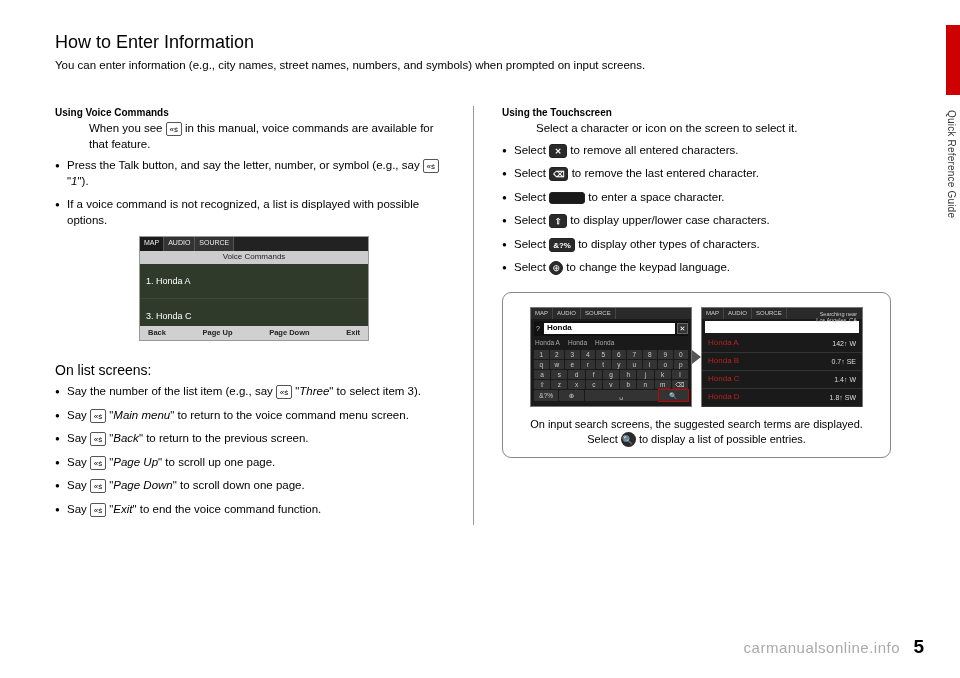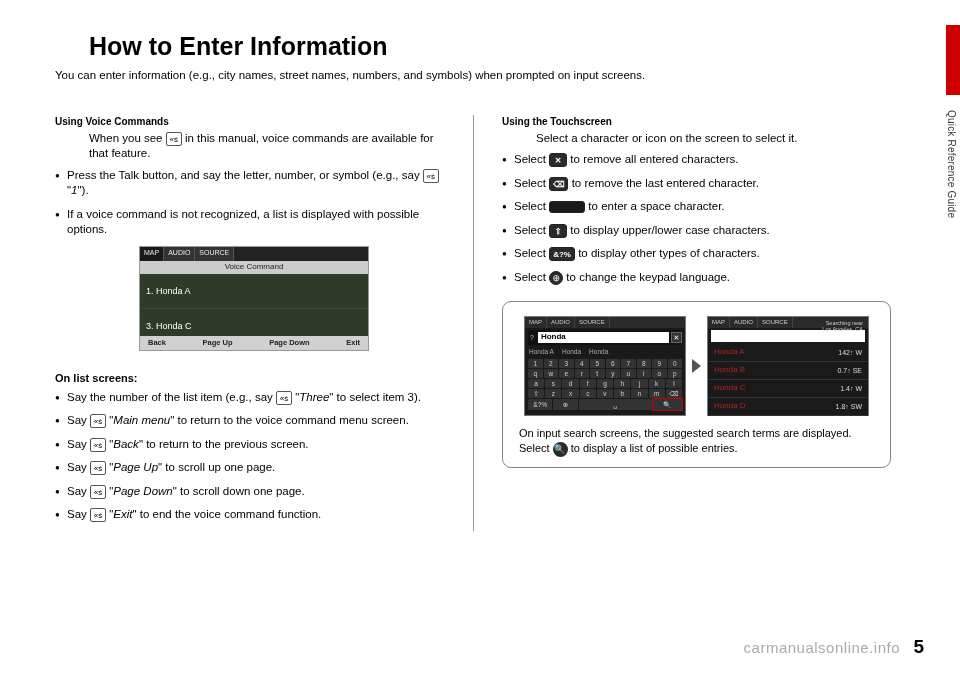--- a/index.html
+++ b/index.html
@@ -30,21 +30,21 @@
     font-size: 10px;
     letter-spacing: 0.2px;
     color: #333;
   }
   .content {
     position: absolute;
     left: 55px;
     top: 30px;
     width: 850px;
   }
-  h1 { font-size: 25px; font-weight: 700; margin-bottom: 4px; margin-left: 34px; }
+  h1 { font-size: 18px; font-weight: 400; margin-bottom: 4px; }
   .intro { font-size: 11.5px; margin-bottom: 32px; }
   .columns { display: flex; gap: 0; }
   .col { width: 418px; }
   .col-left { padding-right: 20px; }
   .col-right { padding-left: 28px; border-left: 1px solid #999; }
   h2 { font-size: 10px; font-weight: 700; margin-bottom: 2px; }
   .lead { font-size: 11.5px; margin-bottom: 6px; margin-left: 34px; }
   ul.bullets { list-style: none; padding: 0; margin: 0; }
   ul.bullets > li {
     font-size: 11.5px;
@@ -103,28 +103,28 @@
     position: relative;
     font-size: 9px;
     color: #ddd;
   }
   .shot1 .tabs { display:flex; background:#222; height:14px; font-size:7px; color:#eee;}
   .shot1 .tabs span{padding:1px 4px;border-right:1px solid #555;background:#333;}
   .shot1 .tabs span.act{background:#1a1a1a;}
   .shot1 .title { text-align:center; background:#ccc; color:#222; font-size:8px; padding:1px 0;}
   .shot1 .row { padding:11px 6px; border-bottom:1px solid #3c4838; color:#fff;}
   .shot1 .foot { position:absolute;bottom:0;left:0;right:0;display:flex;justify-content:space-between;background:#d0d0d0;color:#222;font-size:7.5px;padding:2px 8px;font-weight:bold;}
-  h3 { font-size: 11px; font-weight: 700; margin: 20px 0 4px; }
+  h3 { font-size: 14px; font-weight: 400; margin: 20px 0 4px; }
   .callout {
     border: 1px solid #888;
     border-radius: 9px;
     padding: 14px 10px 10px;
     margin-top: 16px;
   }
-  .shots-row { display:flex; align-items:center; gap:6px; justify-content:center; margin-bottom:10px;}
+  .shots-row { display:flex; align-items:center; justify-content:center; margin-bottom:10px;}
   .shot-kbd, .shot-list {
     width: 162px; height: 100px;
     background:#1a1a1a; border:1px solid #777;
     color:#ccc; font-size:7px; position:relative;
   }
   .shot-tabs{display:flex;height:11px;background:#2a2a2a;font-size:6px;}
   .shot-tabs span{padding:1px 4px;border-right:1px solid #444;}
   .shot-kbd .searchbar{display:flex;align-items:center;background:#111;height:15px;margin:2px 3px;gap:2px;}
   .shot-kbd .searchbar .field{flex:1;background:#fff;color:#000;height:11px;font-size:8px;padding:0 3px;font-weight:bold;}
   .shot-kbd .searchbar .xb{width:11px;height:11px;background:#333;border:1px solid #666;color:#fff;text-align:center;line-height:9px;font-size:7px;}
@@ -135,21 +135,21 @@
   .shot-kbd .krow.bot span{height:11px;line-height:11px;}
   .shot-kbd .krow .mag{background:#333;position:relative;}
   .mag-outline{position:absolute;border:1.5px solid #c00;left:-1px;top:-1px;right:-1px;bottom:-1px;}
   .shot-list .searchbar2{background:#fff;height:12px;margin:2px 3px;display:flex;}
   .shot-list .searchbar2 .field{flex:1;}
   .shot-list .near{position:absolute;top:3px;right:5px;font-size:5.5px;color:#ccc;text-align:right;line-height:1.1;}
   .shot-list .srow{display:flex;justify-content:space-between;align-items:center;height:18px;border-bottom:1px solid #333;padding:0 6px;font-size:8px;}
   .shot-list .srow .name{color:#b52222;}
   .shot-list .srow .dist{color:#ddd;font-size:7px;}
   .tri-play{width:0;height:0;border-top:7px solid transparent;border-bottom:7px solid transparent;border-left:9px solid #555;}
-  .callout-text{font-size:11px;padding:0 6px;}
+  .callout-text{text-align:center;font-size:11px;padding:0 6px;}
   .callout-text .mic-circle{display:inline-flex;align-items:center;justify-content:center;width:15px;height:15px;border-radius:50%;background:#2a2a2a;color:#fff;font-size:9px;vertical-align:middle;}
   .page-num { position:absolute; right:36px; bottom:18px; font-size:19px; font-weight:700;}
   .watermark { position:absolute; right:48px; bottom:20px; font-size:15px; color:#aaa; letter-spacing:0.5px; transform:translateX(-12px);}
 </style>
 </head>
 <body>
 
 <div class="red-tab"></div>
 <div class="side-label">Quick Reference Guide</div>
 
@@ -168,21 +168,21 @@
           <li>Press the Talk button, and say the letter, number, or symbol (e.g., say <span class="voice-icon">«ś</span> "<span class="italic">1</span>").</li>
           <li>If a voice command is not recognized, a list is displayed with possible options.</li>
         </ul>
 
       <div class="shot1">
         <div class="tabs">
           <span class="act">MAP</span>
           <span>AUDIO</span>
           <span>SOURCE</span>
         </div>
-        <div class="title">Voice Command</div>
+        <div class="title">Voice Commands</div>
         <div class="row">1. Honda A</div>
         <div class="row">3. Honda C</div>
         <div class="foot">
           <span>Back</span>
           <span>Page Up</span>
           <span>Page Down</span>
           <span>Exit</span>
         </div>
       </div>
 

